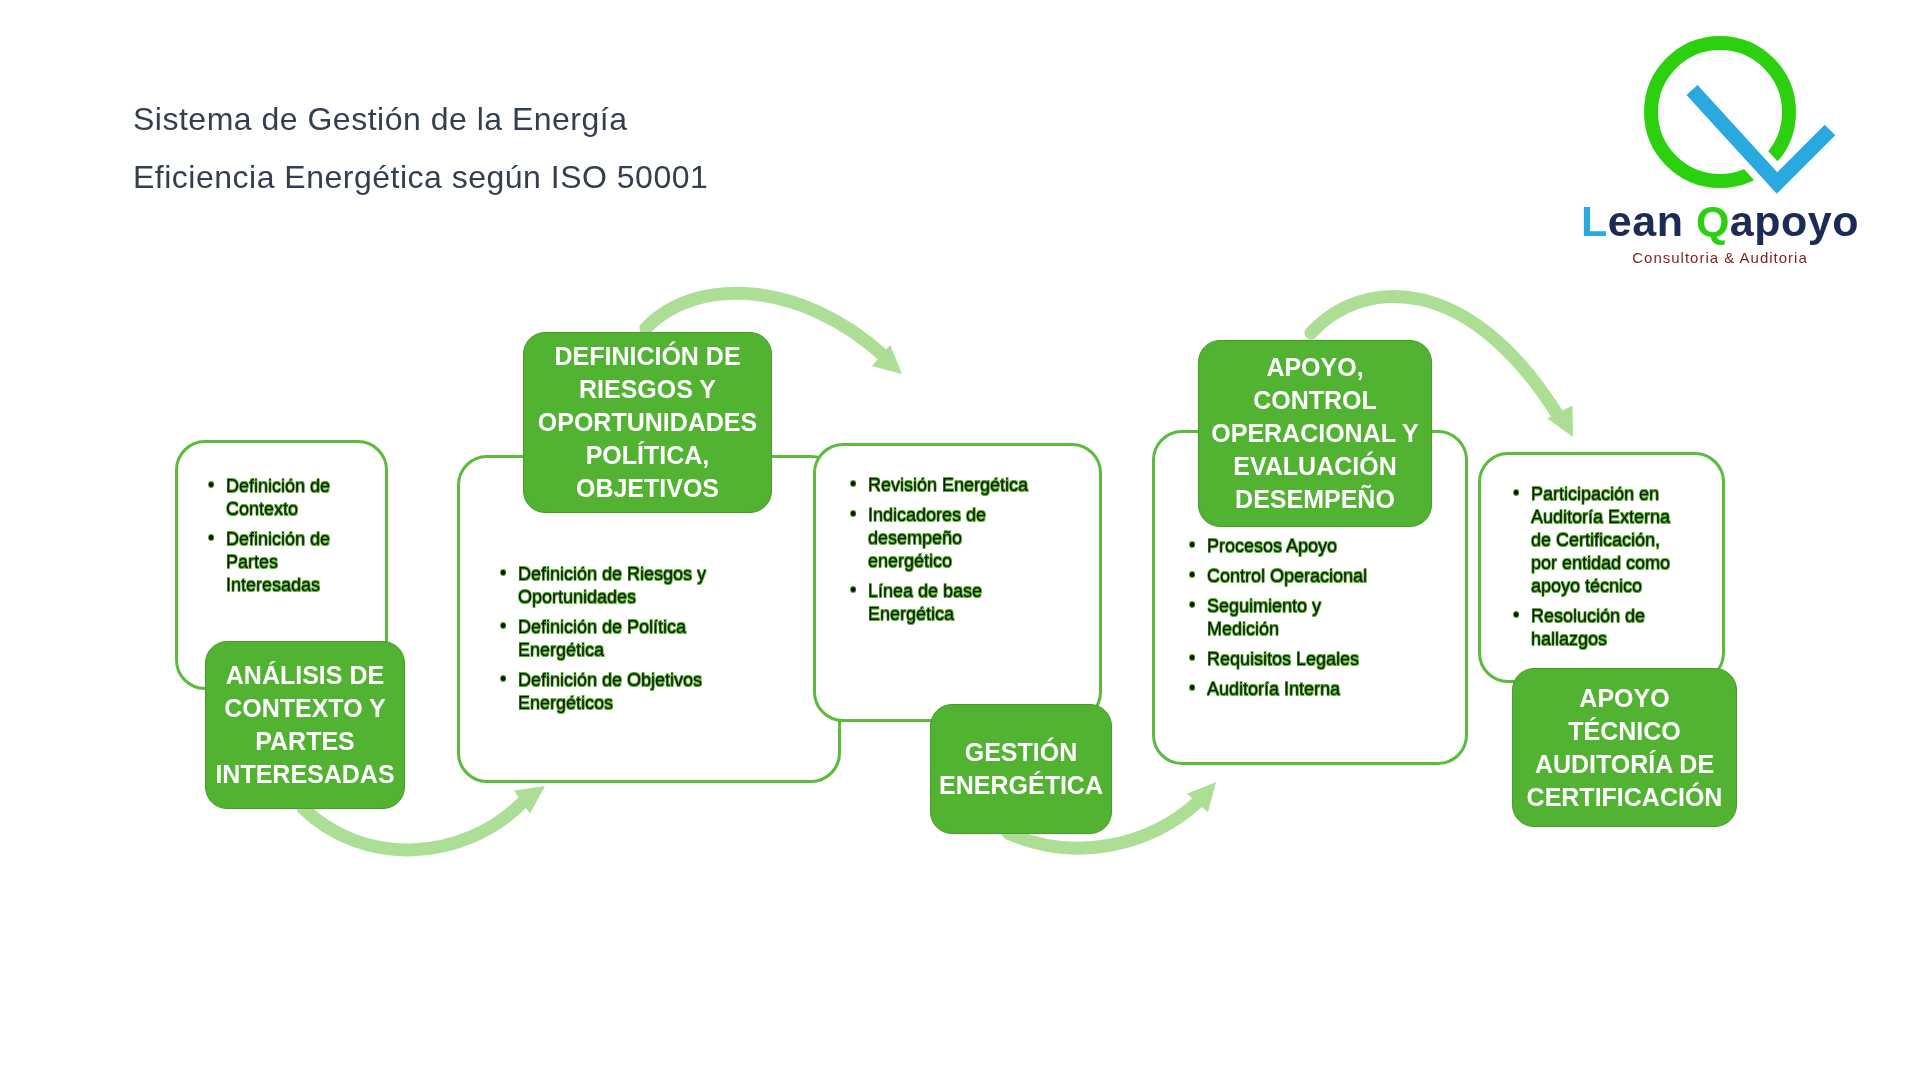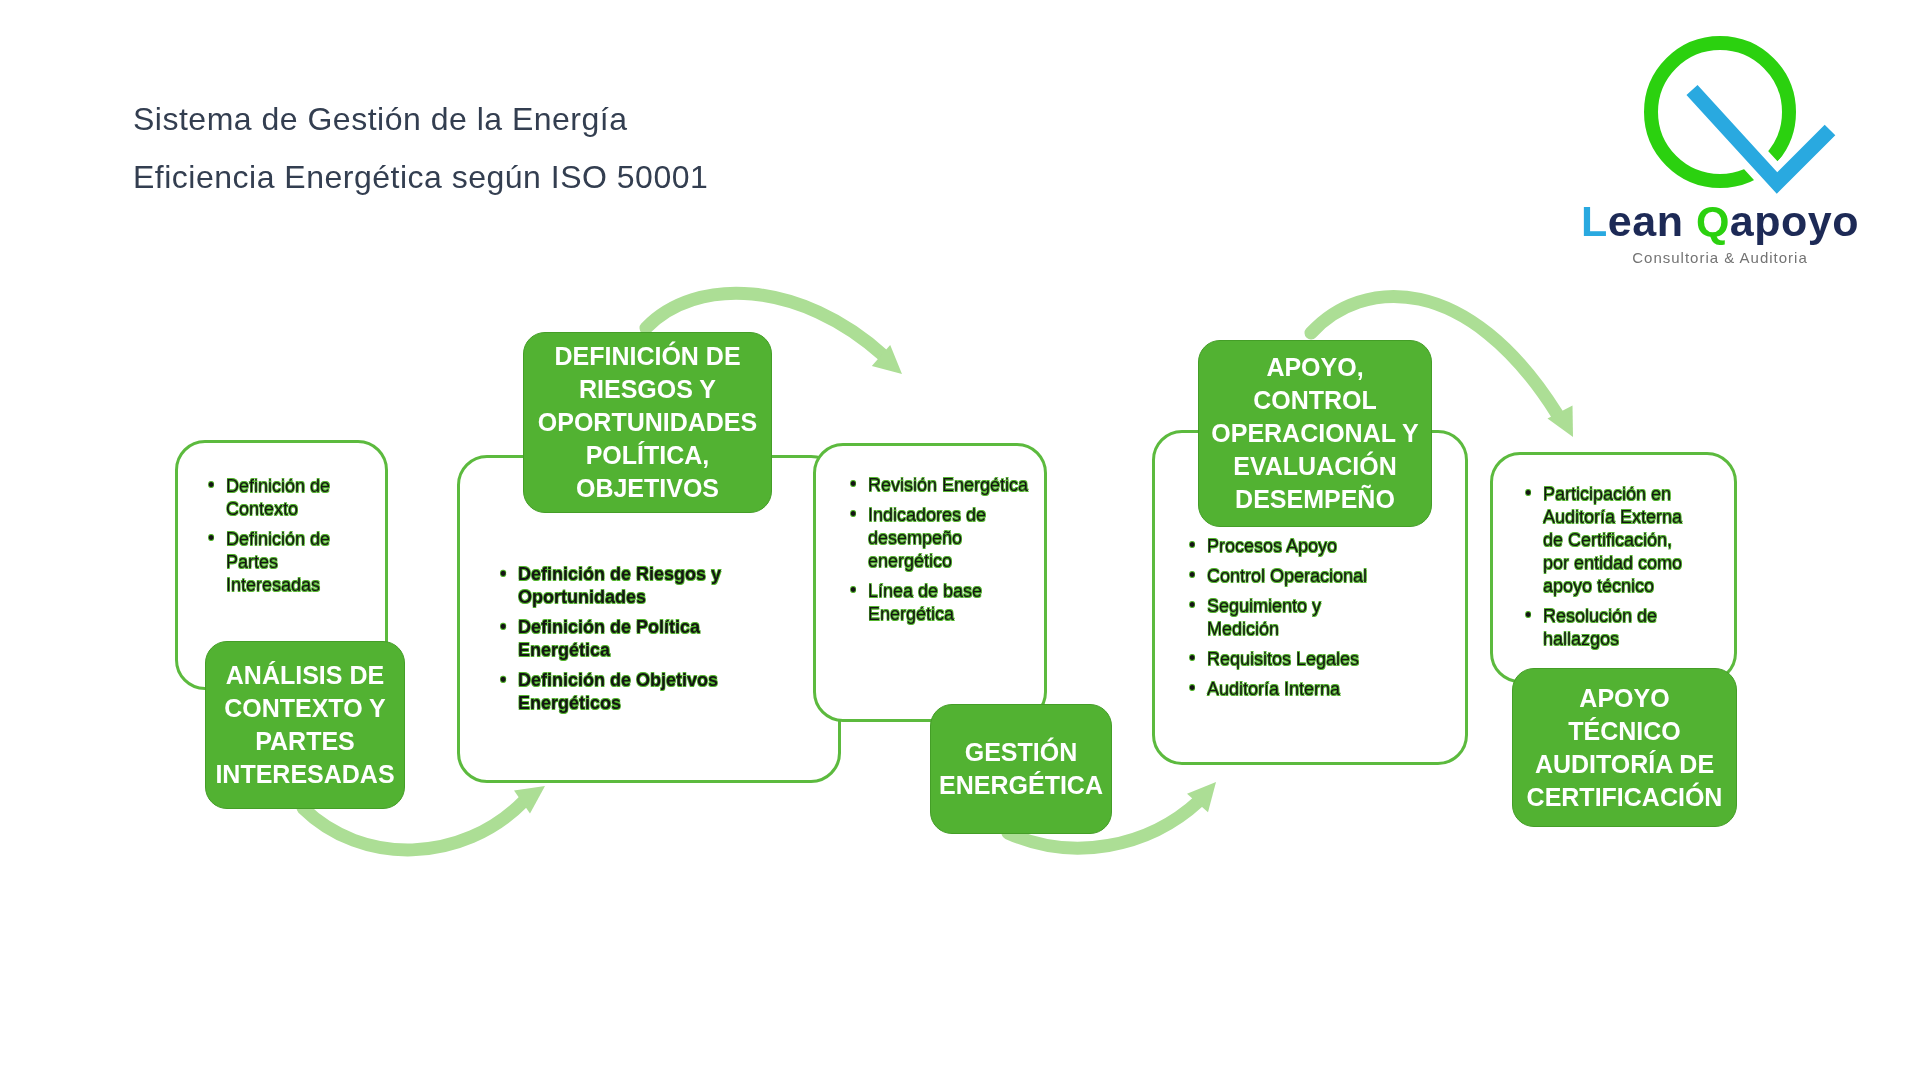--- a/index.html
+++ b/index.html
@@ -17,21 +17,21 @@
   
   .logo-svg{position:absolute;left:1638px;top:28px;}
   .logo-name{
     position:absolute;left:1565px;top:197px;width:310px;text-align:center;
     font-size:43px;font-weight:600;color:#1D2A56;letter-spacing:.5px;white-space:nowrap;
   }
   .logo-name .lblue{color:#29A9E0;}
   .logo-name .lgreen{color:#2BD10F;}
   .logo-tagline{
     position:absolute;left:1565px;top:249px;width:310px;text-align:center;
-    font-size:15px;color:#737373;letter-spacing:1px;
+    font-size:15px;color:#7f1d1d;letter-spacing:1px;
   }
 
   
   .wbox{
     position:absolute;background:#ffffff;border:3px solid #5CBA3E;border-radius:30px;
     box-sizing:border-box;z-index:1;
   }
   .wbox ul{margin:0;padding:0;list-style:none;}
   .wbox li{
     position:relative;padding-left:22px;margin-bottom:7px;
@@ -105,39 +105,39 @@
 Interesadas</li>
     </ul>
   </div>
   <div class="gbox" style="left:205px;top:641px;width:200px;height:168px;">
     <div class="glabel">ANÁLISIS DE
 CONTEXTO Y
 PARTES
 INTERESADAS</div>
   </div>
 
-  <div class="wbox" id="wb2" style="left:457px;top:455px;width:384px;height:328px;font-weight:bold;">
+  <div class="wbox" id="wb2" style="left:457px;top:455px;width:384px;height:328px;">
     <ul>
       <li>Definición de Riesgos y
 Oportunidades</li>
       <li>Definición de Política
 Energética</li>
       <li>Definición de Objetivos
 Energéticos</li>
     </ul>
   </div>
   <div class="gbox" style="left:523px;top:332px;width:249px;height:181px;">
     <div class="glabel">DEFINICIÓN DE
 RIESGOS Y
 OPORTUNIDADES
 POLÍTICA,
 OBJETIVOS</div>
   </div>
 
-  <div class="wbox" id="wb3" style="left:813px;top:443px;width:234px;height:279px;">
+  <div class="wbox" id="wb3" style="left:813px;top:443px;width:289px;height:279px;">
     <ul>
       <li>Revisión Energética</li>
       <li>Indicadores de
 desempeño
 energético</li>
       <li>Línea de base
 Energética</li>
     </ul>
   </div>
   <div class="gbox" style="left:930px;top:692px;width:182px;height:130px;margin-top:12px;">
@@ -156,21 +156,21 @@
     </ul>
   </div>
   <div class="gbox" style="left:1198px;top:340px;width:234px;height:187px;">
     <div class="glabel">APOYO,
 CONTROL
 OPERACIONAL Y
 EVALUACIÓN
 DESEMPEÑO</div>
   </div>
 
-  <div class="wbox" id="wb5" style="left:1478px;top:452px;width:247px;height:231px;margin-left:12px;">
+  <div class="wbox" id="wb5" style="left:1478px;top:452px;width:247px;height:231px;">
     <ul>
       <li>Participación en
 Auditoría Externa
 de Certificación,
 por entidad como
 apoyo técnico</li>
       <li>Resolución de
 hallazgos</li>
     </ul>
   </div>

